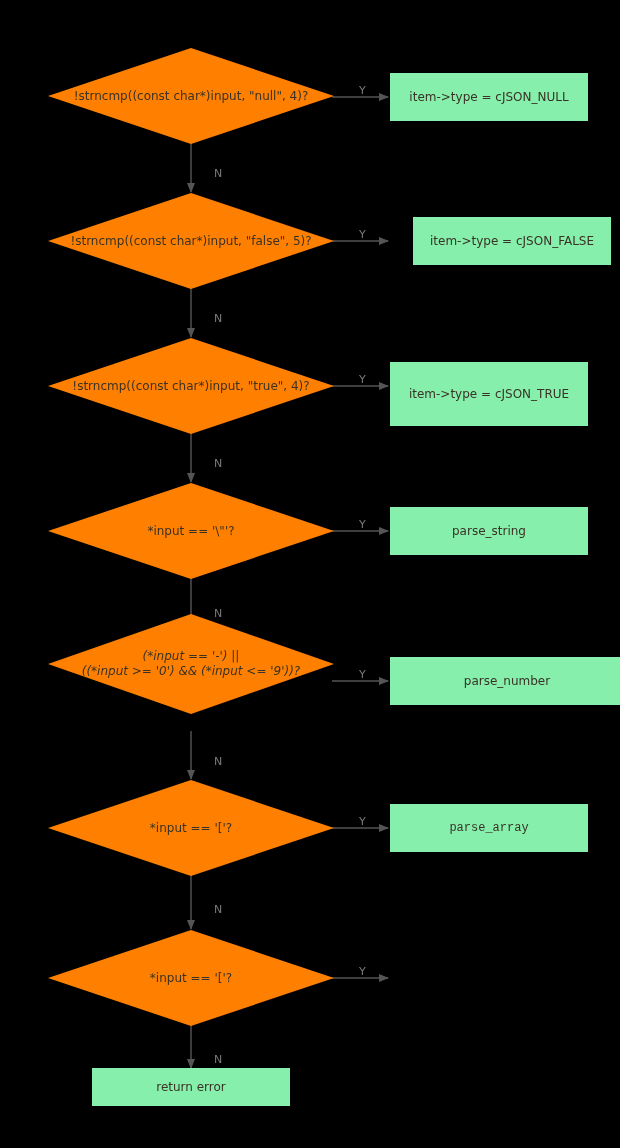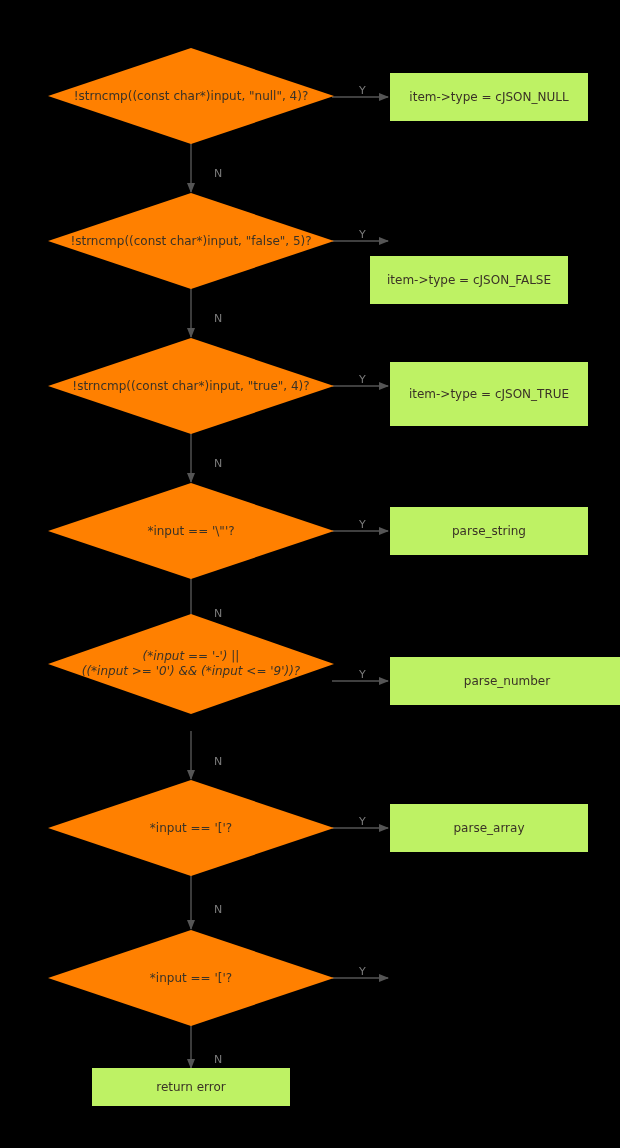--- a/index.html
+++ b/index.html
@@ -33,21 +33,21 @@
   .diamond .dlabel {
     position: relative;
     z-index: 2;
   }
   .rect {
     position: absolute;
     display: flex;
     align-items: center;
     justify-content: center;
     text-align: center;
-    background: #bef264;
+    background: #86efac;
     color: #3a3226;
     font-size: 12px;
     line-height: 15px;
     box-sizing: border-box;
   }
   .edge-label {
     position: absolute;
     color: #7b7b7b;
     font-size: 11px;
     line-height: 11px;
@@ -121,37 +121,37 @@
   </div>
 
   <div class="diamond" style="left:48px; top:930px; width:286px; height:96px;">
     <span class="dlabel">*input == '['?</span>
   </div>
 
   <div class="rect" style="left:390px; top:73px; width:198px; height:48px;">
     <span>item-&gt;type = cJSON_NULL</span>
   </div>
 
-  <div class="rect" style="left:370px; top:217px; width:198px; height:48px;margin-top:39px;">
+  <div class="rect" style="left:413px; top:217px; width:198px; height:48px;">
     <span>item-&gt;type = cJSON_FALSE</span>
   </div>
 
   <div class="rect" style="left:390px; top:362px; width:198px; height:64px;">
     <span>item-&gt;type = cJSON_TRUE</span>
   </div>
 
   <div class="rect" style="left:390px; top:507px; width:198px; height:48px;">
     <span>parse_string</span>
   </div>
 
   <div class="rect" style="left:390px; top:657px; width:234px; height:48px;text-align:center;">
     <span>parse_number</span>
   </div>
 
-  <div class="rect" style="left:390px; top:804px; width:198px; height:48px;">
+  <div class="rect" style="left:390px; top:804px; width:198px; height:48px;font-family:Liberation Mono, monospace;">
     <span>parse_array</span>
   </div>
 
 
   <div class="rect" style="left:92px; top:1068px; width:198px; height:38px;">
     <span>return error</span>
   </div>
 
   <div class="edge-label" style="left:345px; top:74px;">
     <span>Y</span>

